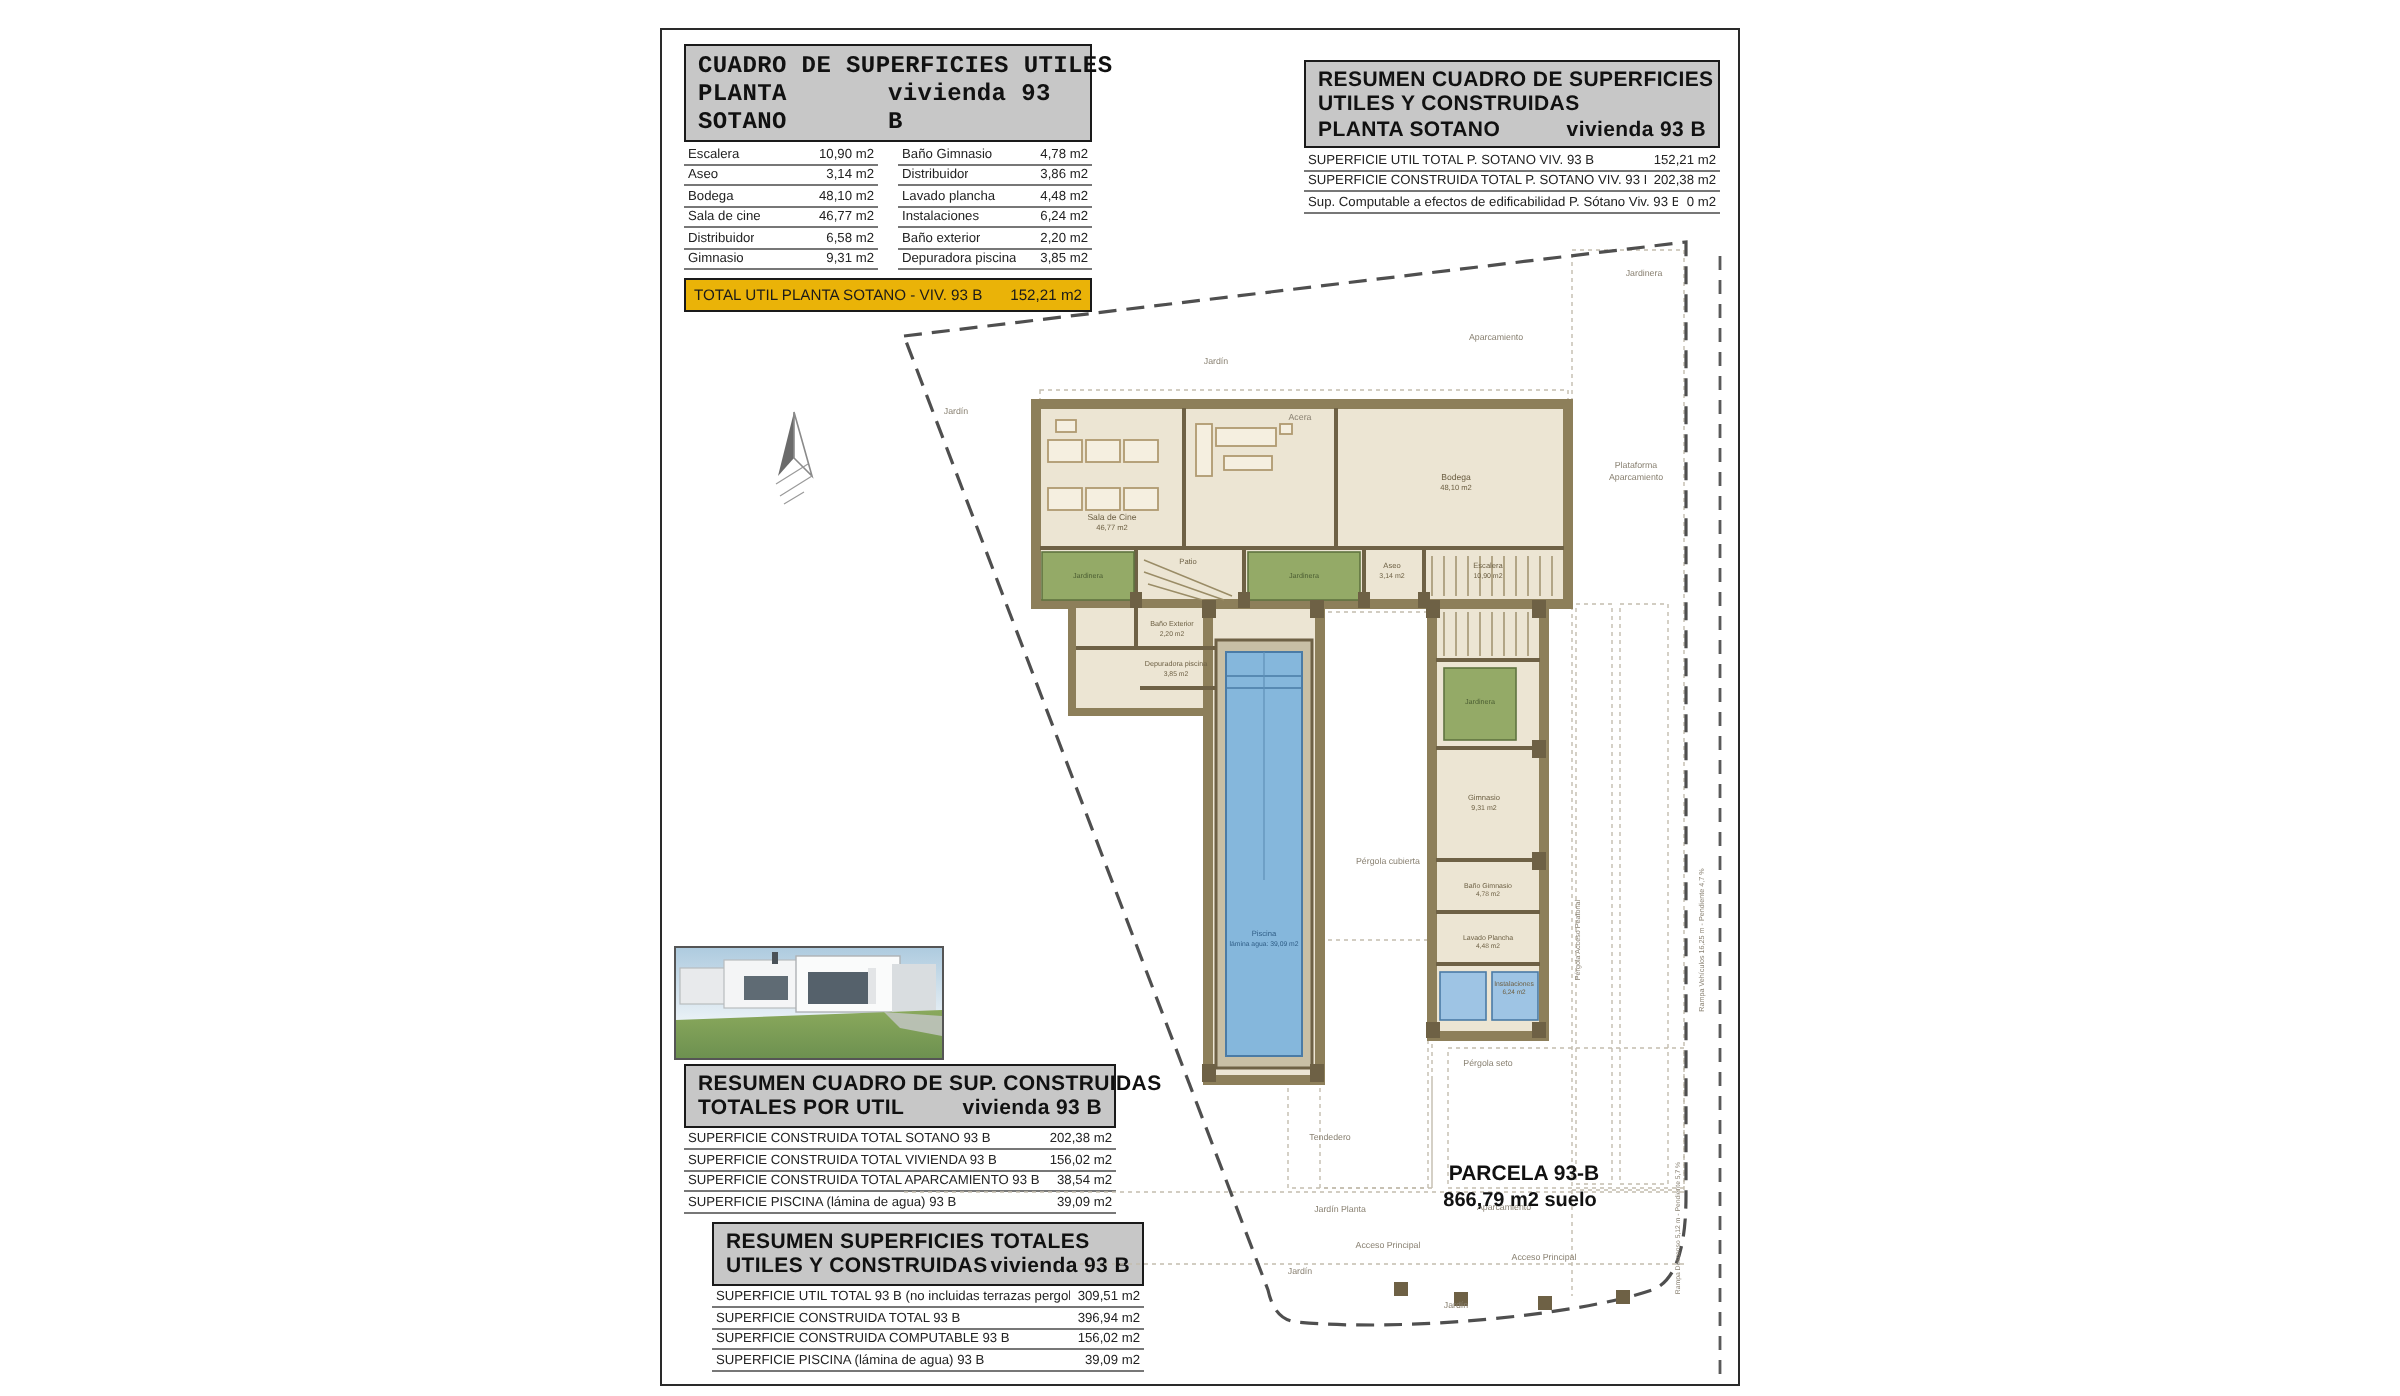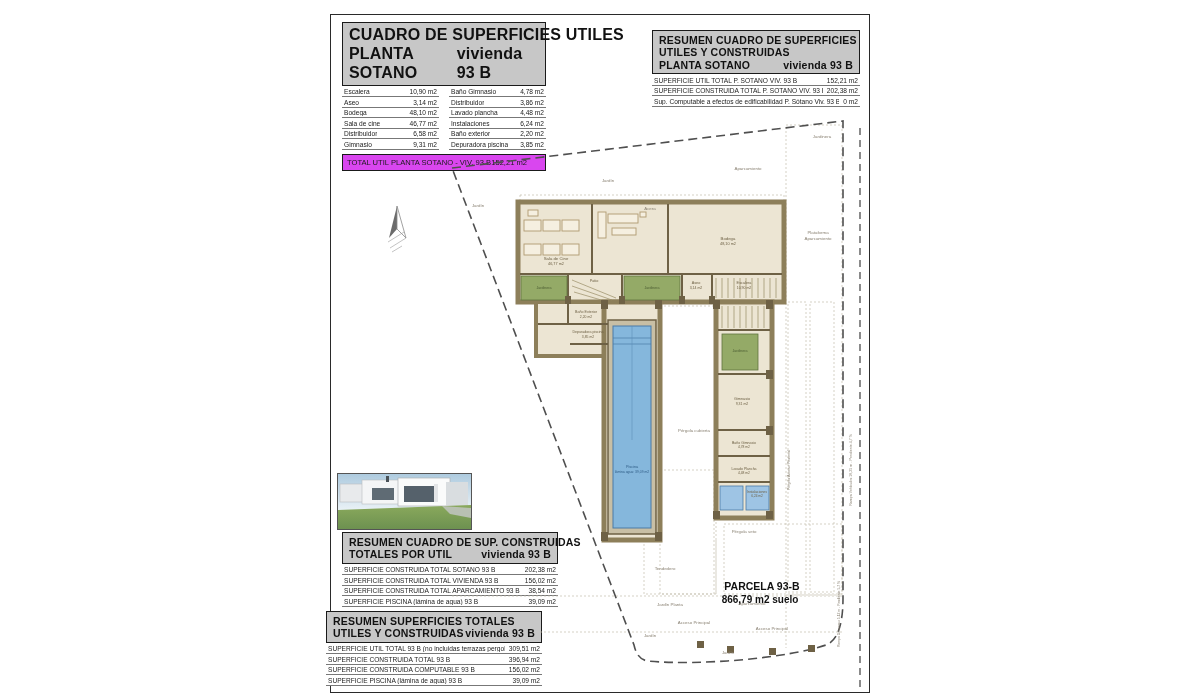--- a/index.html
+++ b/index.html
@@ -12,23 +12,23 @@
     font-weight:bold;letter-spacing:.2px;color:#111;}
   .hline{line-height:1.18;white-space:nowrap;}
   .hsplit{display:flex;justify-content:space-between;line-height:1.18;}
   .rows{padding:1px 0 0 0;}
   .row{display:flex;justify-content:space-between;align-items:flex-end;
     border-bottom:0.5px solid #777;padding:1.5px 2px 1px 2px;white-space:nowrap;}
   .row .lbl{overflow:hidden;}
   .row .val{padding-left:4px;}
   .twocol{display:flex;gap:10px;}
   .twocol .col{flex:1;min-width:0;}
-  .total-row{display:flex;border:1.2px solid #1a1a1a;
-    background:#d946ef;margin-top:4px;padding:3px 4px;font-size:7.6px;white-space:nowrap;}
-  .fs-t1h{font-size:16px;}
+  .total-row{display:flex;justify-content:space-between;border:1.2px solid #1a1a1a;
+    background:#eab308;margin-top:4px;padding:3px 4px;font-size:7.6px;white-space:nowrap;}
+  .fs-t1h{font-size:12px;font-family:Liberation Mono, monospace;}
   .fs-t2h{font-size:10.5px;}
   .fs-rows{font-size:6.6px;color:#222;}
   
   .photo{position:absolute;left:337px;top:473px;width:135px;height:57px;border:1px solid #555;
     box-sizing:border-box;overflow:hidden;background:#dfe9f0;}
   
   .plansvg{position:absolute;left:340px;top:100px;}
   text{user-select:none;}
 </style>
 </head>
@@ -177,21 +177,21 @@
           <span class="lbl">SUPERFICIE CONSTRUIDA TOTAL APARCAMIENTO  93 B</span>
           <span class="val">38,54 m2</span>
         </div>
     <div class="row">
           <span class="lbl">SUPERFICIE PISCINA (lámina de agua)  93 B</span>
           <span class="val">39,09 m2</span>
         </div>
   </div>
 </div>
 
-<div class="tbl" style="left:326px;top:611px;width:216px;">
+<div class="tbl" style="left:356px;top:611px;width:216px;">
   <div class="tbl-header fs-t2h">
     <div class="hline">RESUMEN SUPERFICIES TOTALES</div>
     <div class="hsplit">
       <span>UTILES Y CONSTRUIDAS</span>
       <span>vivienda 93 B</span>
     </div>
   </div>
   <div class="rows fs-rows">
     <div class="row">
           <span class="lbl">SUPERFICIE UTIL TOTAL   93 B (no incluidas terrazas pergoladas)</span>

